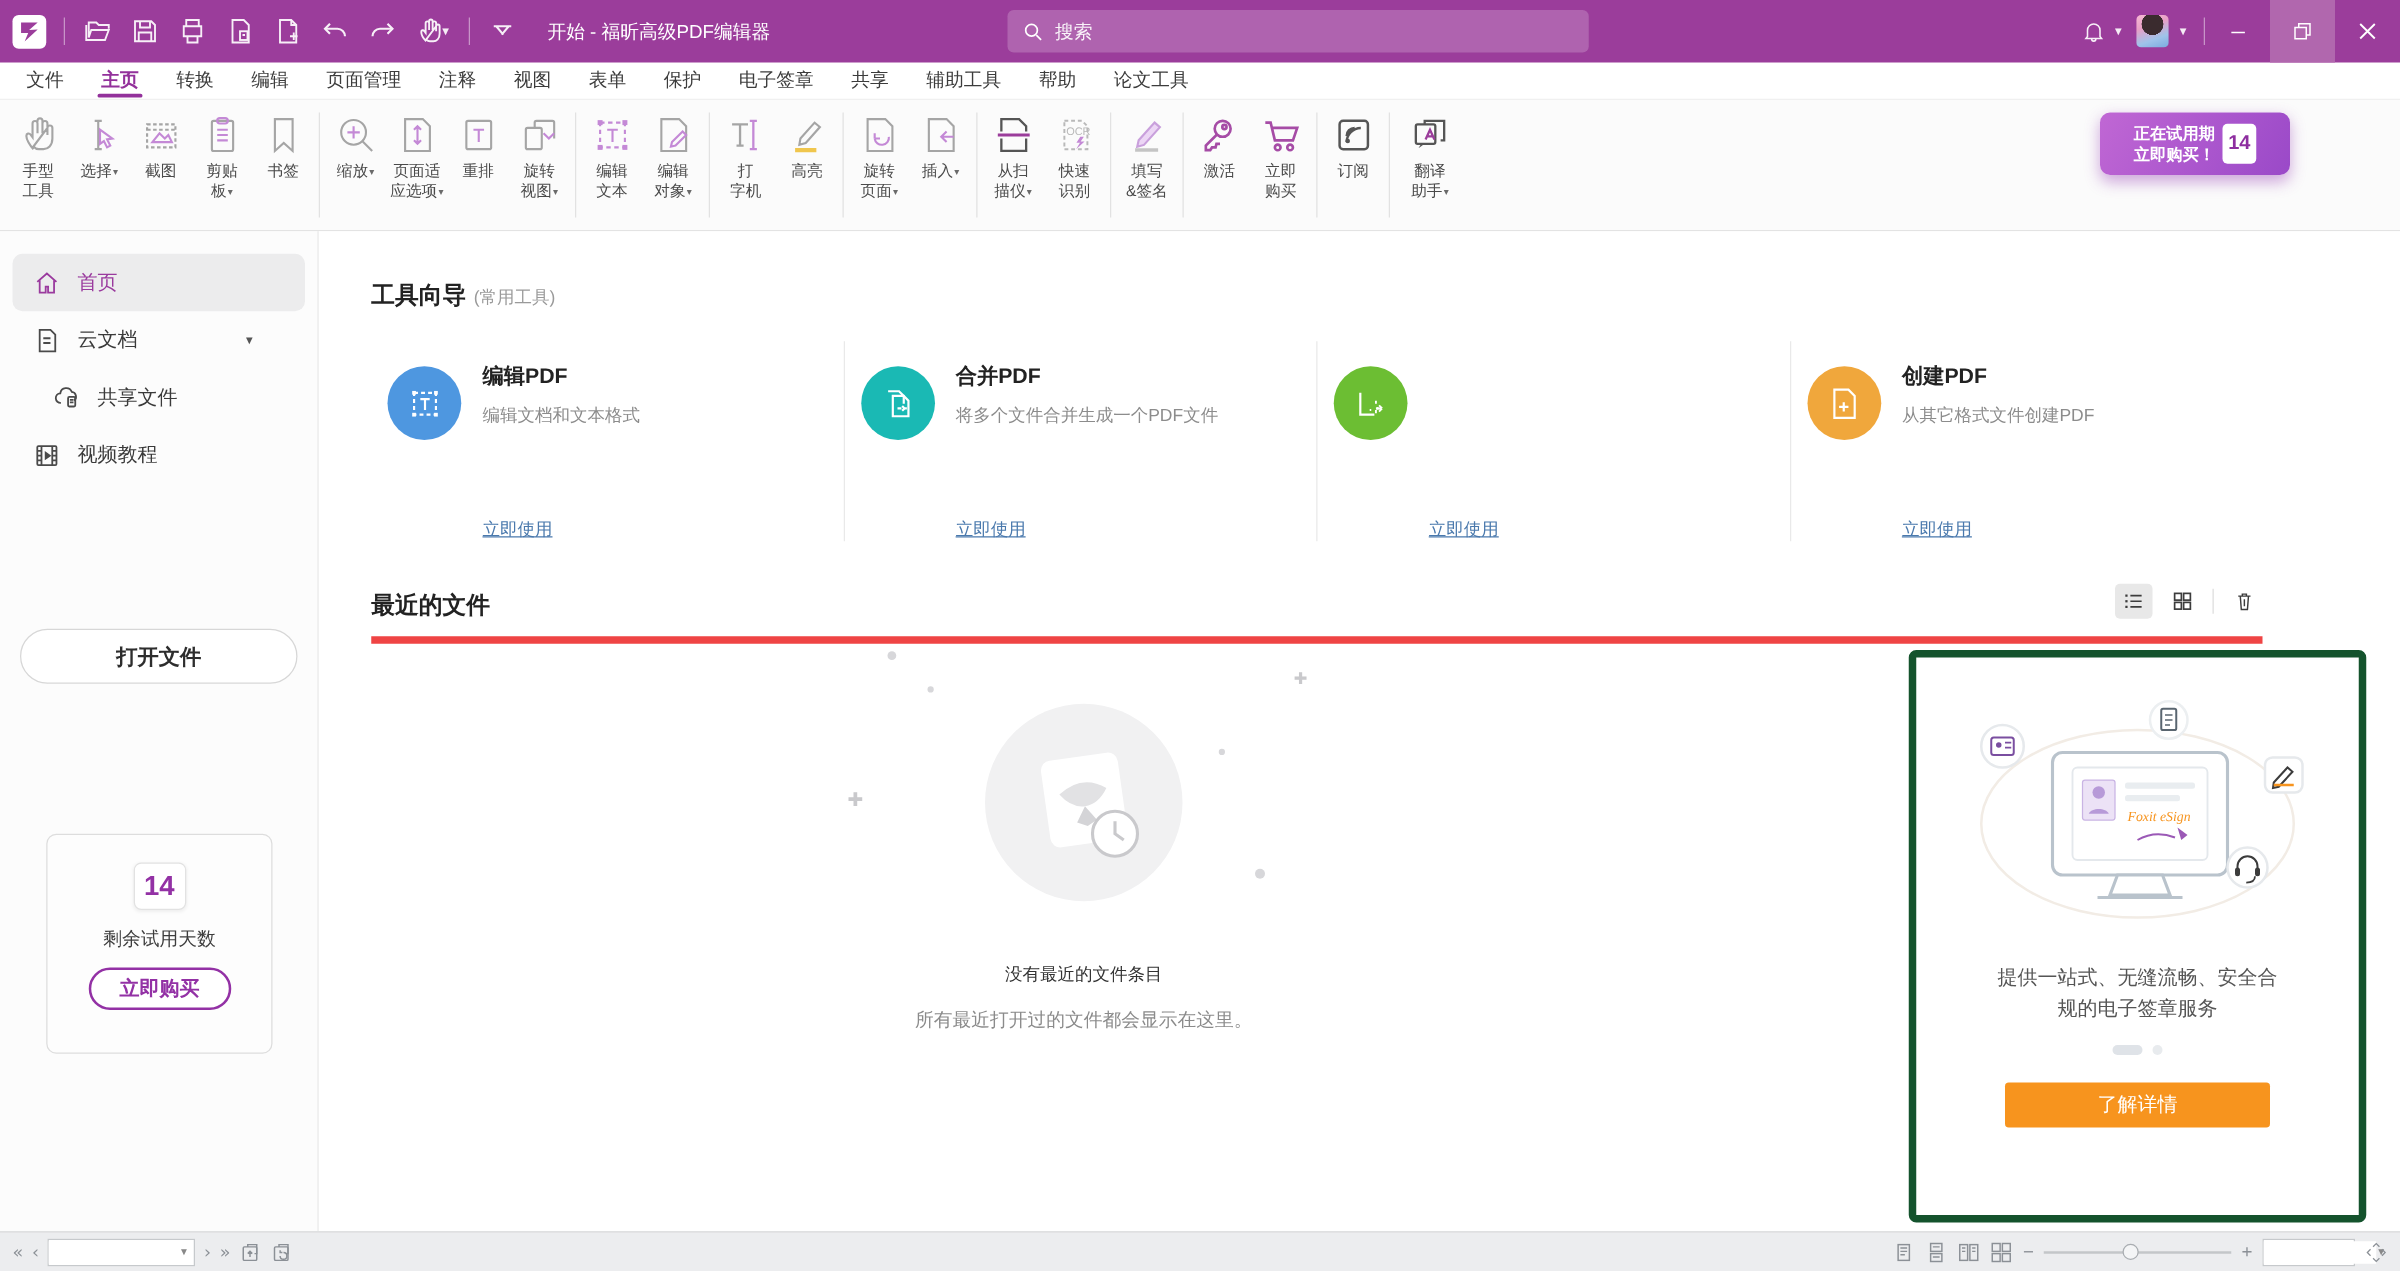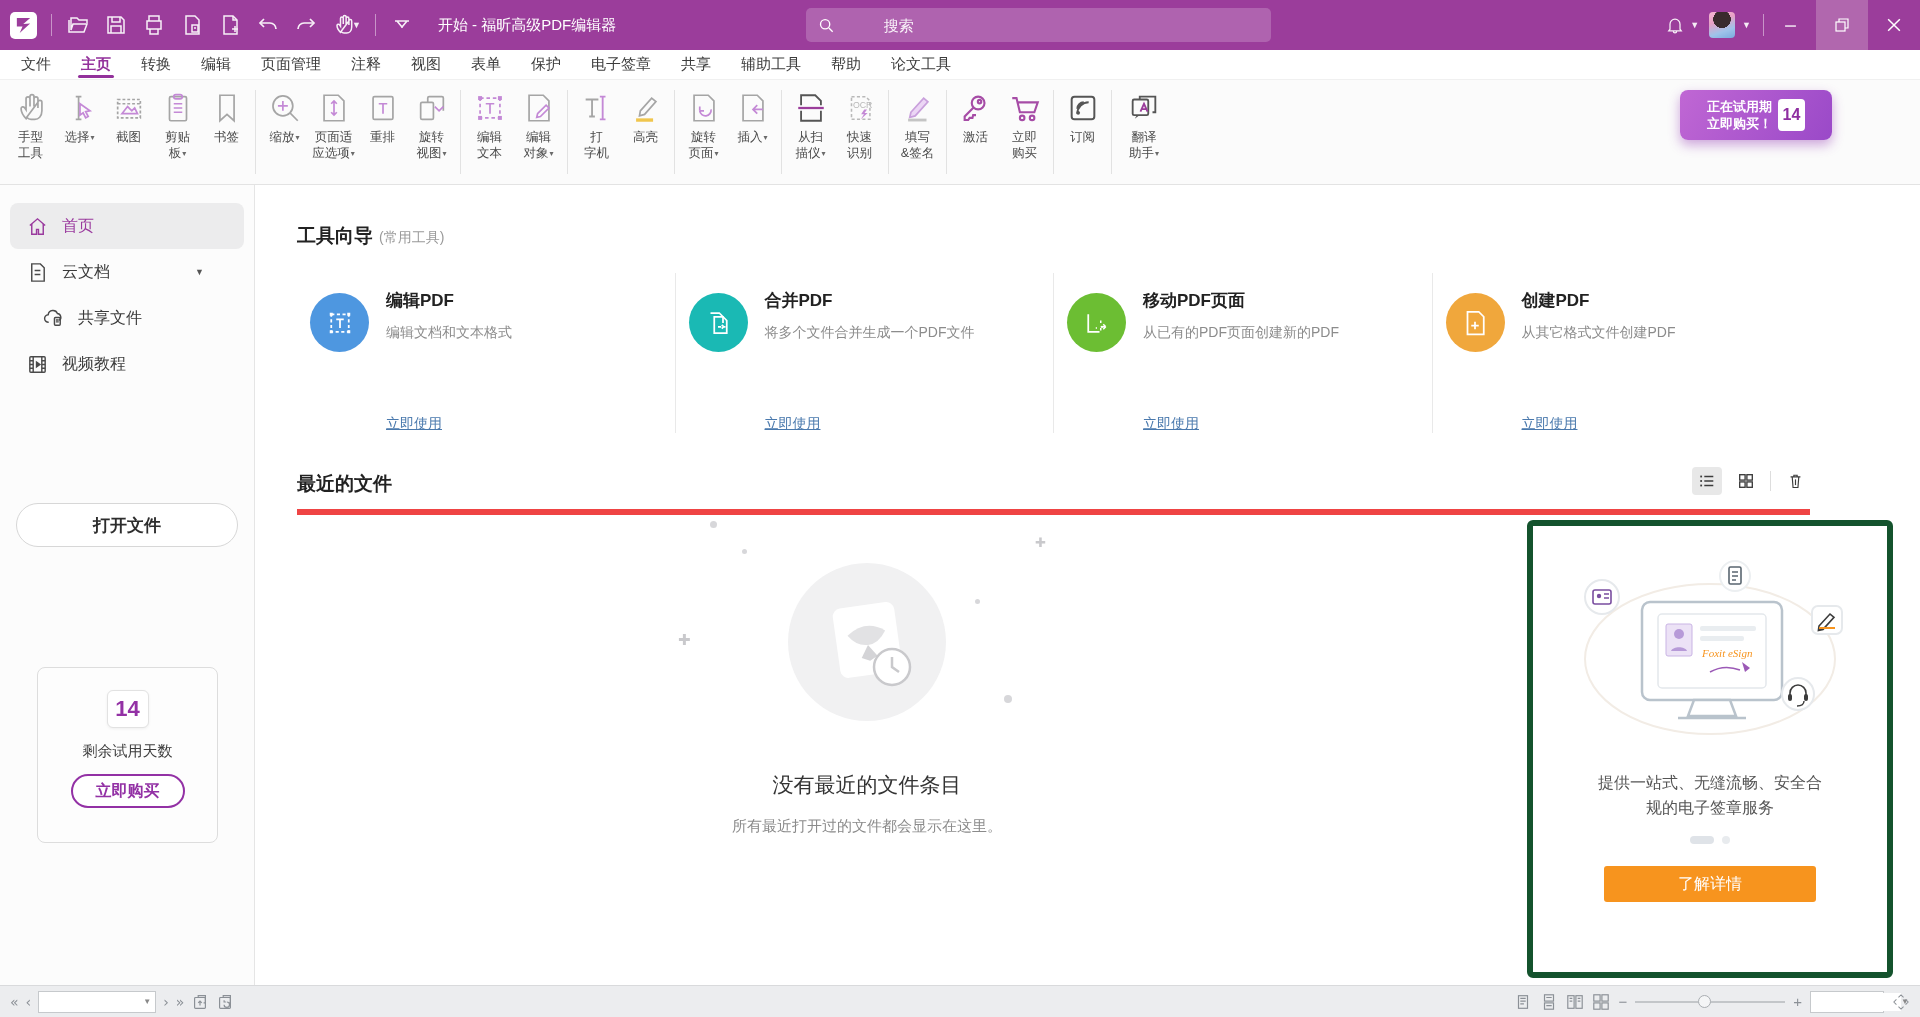--- a/index.html
+++ b/index.html
@@ -10,21 +10,21 @@
   .titlebar { position:relative; height:50px; background:#9b3d9b; display:flex; align-items:center; color:#fff; }
   .tb-left { display:flex; align-items:center; padding-left:10px; gap:14px; }
   .tb-icon { width:24px; height:24px; opacity:.92; display:block; cursor:default; }
   .tb-divider { width:1px; height:22px; background:rgba(255,255,255,.45); }
   .logo-box { width:27px; height:27px; background:#fff; border-radius:5px; display:flex; align-items:center; justify-content:center; }
   .tb-title { font-size:15px; margin-left:10px; white-space:nowrap; color:#fff; }
   .tb-caret { font-size:9px; color:#fff; opacity:.9; margin-left:-8px; }
   .searchbox { position:absolute; left:806px; top:8px; width:465px; height:34px; background:rgba(255,255,255,.20);
     border-radius:5px; display:flex; align-items:center; padding:0 12px; gap:9px; }
   .searchbox input { background:transparent; border:none; outline:none; color:#86efac; font-size:15px; width:380px;
-    font-family:inherit;margin-left:40px; }
+    font-family:inherit; }
   .searchbox input::placeholder { color:rgba(255,255,255,.92); }
   .tb-right { position:absolute; right:0; top:0; height:50px; display:flex; align-items:center; }
   .avatar { width:26px; height:26px; border-radius:4px;
     background: radial-gradient(circle at 50% 28%, #3a2b2e 0 38%, transparent 39%),
                 linear-gradient(160deg,#f7b8d4 0%, #e7a0c6 35%, #9fc3ea 70%, #7aaade 100%); }
   .winbtn { width:52px; height:50px; display:flex; align-items:center; justify-content:center; }
   .winbtn.restore { background:#b167ae; }
 
   
   .menubar { height:30px; background:#fff; display:flex; align-items:stretch; padding-left:6px; border-bottom:1px solid #f0f0f0; }
@@ -84,21 +84,21 @@
   .card-tx p { font-size:14px; color:#8c8c8c; margin-top:12px; }
   .card-link { position:absolute; left:89px; bottom:0; font-size:14px; color:#4a79ad; text-decoration:underline; cursor:default; }
   .recent-head { position:absolute; left:42px; top:286px; right:110px; height:44px; border-bottom:6px solid #ef4444; }
   .recent-title { font-size:19px; font-weight:bold; color:#222; }
   .recent-tools { position:absolute; right:0; top:-4px; display:flex; align-items:center; gap:9px; }
   .vtool { width:30px; height:28px; border-radius:4px; display:flex; align-items:center; justify-content:center; cursor:default; }
   .vtool.active { background:#e8e8e8; }
   .vsep { width:1px; height:20px; background:#ddd; }
   .empty { position:absolute; left:42px; top:330px; width:1140px; text-align:center; }
   .empty-circle { position:relative; width:158px; height:158px; border-radius:50%; background:#f1f1f2; margin:48px auto 0 auto; }
-  .empty-title { margin-top:50px; font-size:21px; color:#333; }
+  .empty-title { margin-top:50px; font-size:14px; color:#333; }
   .empty-sub { margin-top:18px; font-size:15px; color:#8b8b8b; }
   .spark { position:absolute; color:#c9c9cc; }
   .dotdec { position:absolute; border-radius:50%; background:#d7d7da; }
 
   
   .rpanel { position:absolute; right:27px; top:335px; width:366px; height:458px; border:6px solid #14532d; border-radius:6px; background:#fff; }
   .rp-illu { margin:28px auto 0 auto; display:block; }
   .rp-text { margin-top:16px; text-align:center; font-size:16px; color:#555; line-height:25px; padding:0 30px; }
   .rp-dots { margin-top:16px; display:flex; justify-content:center; align-items:center; gap:8px; }
   .rp-dots .pill { width:24px; height:8px; border-radius:4px; background:#dfe3e8; }
@@ -521,24 +521,20 @@
         <a class="card-link">立即使用</a>
       </div>
       <div class="card">
         <div class="card-ic" style="background-color: rgb(108, 190, 51);">
           <svg width="30" height="30" viewBox="0 0 24 24" fill="none" stroke="#fff" stroke-width="1.4">
               <path d="M5 5v14h9"></path>
               <path d="M15 12v-2m0 8v-2m-3 0h-1m8-1l-2-2m2 2l-2 2m2-2h-4" stroke-width="1.2"></path>
               <circle cx="16" cy="15" r=".9" fill="#fff" stroke="none"></circle>
             </svg>
         </div>
-        <div class="card-tx">
-          <h3>移动PDF页面</h3>
-          <p>从已有的PDF页面创建新的PDF</p>
-        </div>
         <a class="card-link">立即使用</a>
       </div>
       <div class="card">
         <div class="card-ic" style="background-color: rgb(240, 167, 60);">
           <svg width="30" height="30" viewBox="0 0 24 24" fill="none" stroke="#fff" stroke-width="1.4">
               <path d="M6 3h9l4 4v14H6z"></path>
               <path d="M12 11v6M9 14h6"></path>
             </svg>
         </div>
         <div class="card-tx">

